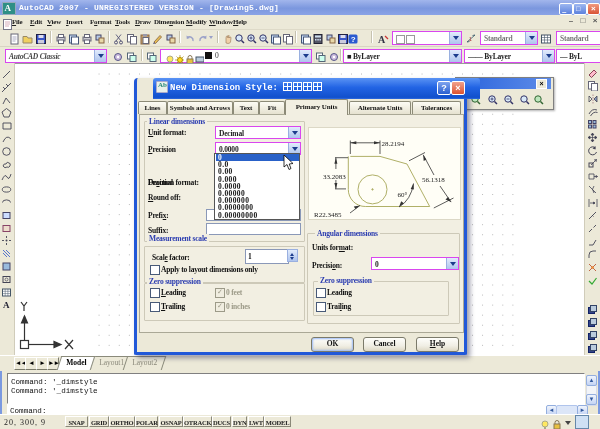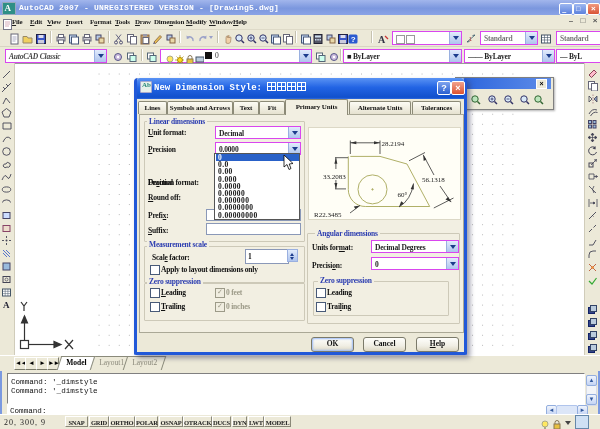--- a/index.html
+++ b/index.html
@@ -32,21 +32,21 @@
 .laytab span{display:inline-block;transform:skewX(18deg);}
 #cmdwin{left:2px;top:370px;width:596px;height:44px;background:#ece9d8;}
 #cmdhist{left:7px;top:373px;width:578px;height:31px;background:#fff;border:1px solid;border-color:#808080 #fff #fff #808080;font:7.6px "Liberation Mono",monospace;color:#111;padding:4px 0 0 3px;box-sizing:border-box;line-height:9.2px;}
 #cmdline{left:7px;top:404px;width:578px;height:10px;background:#fff;font:7.6px "Liberation Mono",monospace;color:#111;padding:2.5px 0 0 3px;box-sizing:border-box;}
 .scrbtn{width:9px;height:9px;background:linear-gradient(180deg,#f0f4fc,#c4d4f4);border:1px solid #93aede;border-radius:2px;color:#30589e;font:6px "Liberation Sans",sans-serif;text-align:center;line-height:9px;}
 #statbar{left:0;top:414px;width:600px;height:15px;background:#ece9d8;border-top:1px solid #fff;}
 #coords{left:4px;top:418px;font:8px "Liberation Serif",serif;color:#222;letter-spacing:1px;}
 .sbtn{top:416px;height:11px;background:#ece9d8;border:1px solid;border-color:#fff #8a8878 #8a8878 #fff;font:bold 6.5px "Liberation Serif",serif;color:#222;text-align:center;line-height:11px;box-sizing:border-box;letter-spacing:-0.2px;}
 
 #dlg{left:134px;top:78px;width:327px;height:274px;background:#ece9d8;border:3px solid #2158d8;border-top:none;border-radius:4px 4px 2px 2px;box-shadow:3px 3px 5px rgba(60,60,90,.5);}
-#dlgtitle{left:0;top:0;width:327px;height:21px;background:linear-gradient(180deg,#5a93f4 0%,#2264e4 45%,#1150cc 92%,#2e6ae0 100%);border-radius:3px 3px 0 0;}
+#dlgtitle{left:16px;top:0;width:327px;height:21px;background:linear-gradient(180deg,#5a93f4 0%,#2264e4 45%,#1150cc 92%,#2e6ae0 100%);border-radius:3px 3px 0 0;}
 #dlgtitle .tt{position:absolute;left:17px;top:4px;color:#fff;font:bold 9px "Liberation Mono",monospace;white-space:nowrap;}
 .cjk{display:inline-block;width:7px;height:7px;border:1px solid #fff;position:relative;vertical-align:-1px;margin-right:1px;}
 .cjk:after{content:"";position:absolute;left:0;top:3px;width:7px;height:1px;background:#fff;}
 .cjk:before{content:"";position:absolute;left:3px;top:0;width:1px;height:7px;background:#fff;}
 .dbtn{top:3px;width:12px;height:12px;border-radius:2px;border:1px solid #fff;color:#fff;font:bold 9px "Liberation Sans",sans-serif;text-align:center;line-height:12px;}
 #dhelp{left:300px;background:linear-gradient(180deg,#7fa3ee,#2a5fd0);}
 #dclose{left:314px;background:linear-gradient(180deg,#f0a28c,#dd5230);}
 
 .tab{top:23px;height:13px;background:linear-gradient(180deg,#fcfbf4,#e6e2d0);border:1px solid #8c8a77;border-bottom:none;border-radius:2px 2px 0 0;font:bold 7px "Liberation Serif",serif;color:#111;text-align:center;letter-spacing:-0.1px;padding-top:2px;box-sizing:border-box;}
 .tab.act{top:21px;height:16px;background:#f2efe2;z-index:3;padding-top:3px;}
@@ -566,21 +566,21 @@
     </div>
  <div class="abs lab" style="left:11px;top:100px;">Fraction format:</div>
  <div class="abs lab" style="left:11px;top:100px;">De<u>c</u>imal</div>
  <div class="abs lab" style="left:11px;top:115px;"><u>R</u>ound off:</div>
  <div class="abs lab" style="left:11px;top:133px;">Prefi<u>x</u>:</div>
  <div class="abs tbox" style="left:69px;top:131px;width:93px;height:10px;"></div>
  <div class="abs lab" style="left:11px;top:148px;"><u>S</u>uffix:</div>
  <div class="abs tbox" style="left:69px;top:145px;width:93px;height:10px;"></div>
 
  <div class="abs grp" style="left:7px;top:168px;width:159px;height:35px;"></div>
- <div class="abs grplab" style="left:10px;top:162px;">Measurement scale</div>
+ <div class="abs grplab" style="left:10px;top:156px;">Measurement scale</div>
  <div class="abs lab" style="left:15px;top:175px;">Scal<u>e</u> factor:</div>
  <div class="abs tbox" style="left:108px;top:171px;width:42px;height:13px;"></div>
  <div class="abs lab" style="left:111px;top:174px;">1</div>
  <div class="abs" style="left:150px;top:171px;width:11px;height:13px;background:linear-gradient(180deg,#e2ecfc,#aec4ee);border:1px solid #9ab0e0;box-sizing:border-box;">
    <div style="position:absolute;left:2px;top:1px;border:2.5px solid transparent;border-bottom:3px solid #1c3c8c;"></div>
    <div style="position:absolute;left:2px;top:7px;border:2.5px solid transparent;border-top:3px solid #1c3c8c;"></div>
  </div>
  <div class="abs cb" style="left:13px;top:187px;"></div>
  <div class="abs lab" style="left:24px;top:187px;">Apply to layout dimensions only</div>
 
@@ -634,24 +634,20 @@
    <text x="15" y="51.5">33.2083</text>
    <text x="114" y="54.5">56.1318</text>
    <text x="6" y="90">R22.3485</text>
    <text x="89.5" y="70">60°</text>
   </g>
  </svg>
 
  <div class="abs grp" style="left:170px;top:155px;width:151px;height:89px;"></div>
  <div class="abs grplab" style="left:178px;top:151px;">Angular dimensions</div>
  <div class="abs lab" style="left:175px;top:165px;">Units for<u>m</u>at:</div>
- <div class="abs combo" style="left:234px;top:162px;width:86px;height:11px;">
-      <span class="tx">Decimal Degrees</span>
-      <span class="vb"></span>
-    </div>
  <div class="abs lab" style="left:175px;top:183px;">Precisi<u>o</u>n:</div>
  <div class="abs combo" style="left:234px;top:179px;width:86px;height:11px;">
       <span class="tx">0</span>
       <span class="vb"></span>
     </div>
  <div class="abs grp" style="left:176px;top:203px;width:134px;height:33px;"></div>
  <div class="abs grplab" style="left:181px;top:198px;">Zero suppression</div>
  <div class="abs cb" style="left:179px;top:210px;"></div>
  <div class="abs lab" style="left:190px;top:210px;">Leadin<u>g</u></div>
  <div class="abs cb" style="left:179px;top:224px;"></div>

